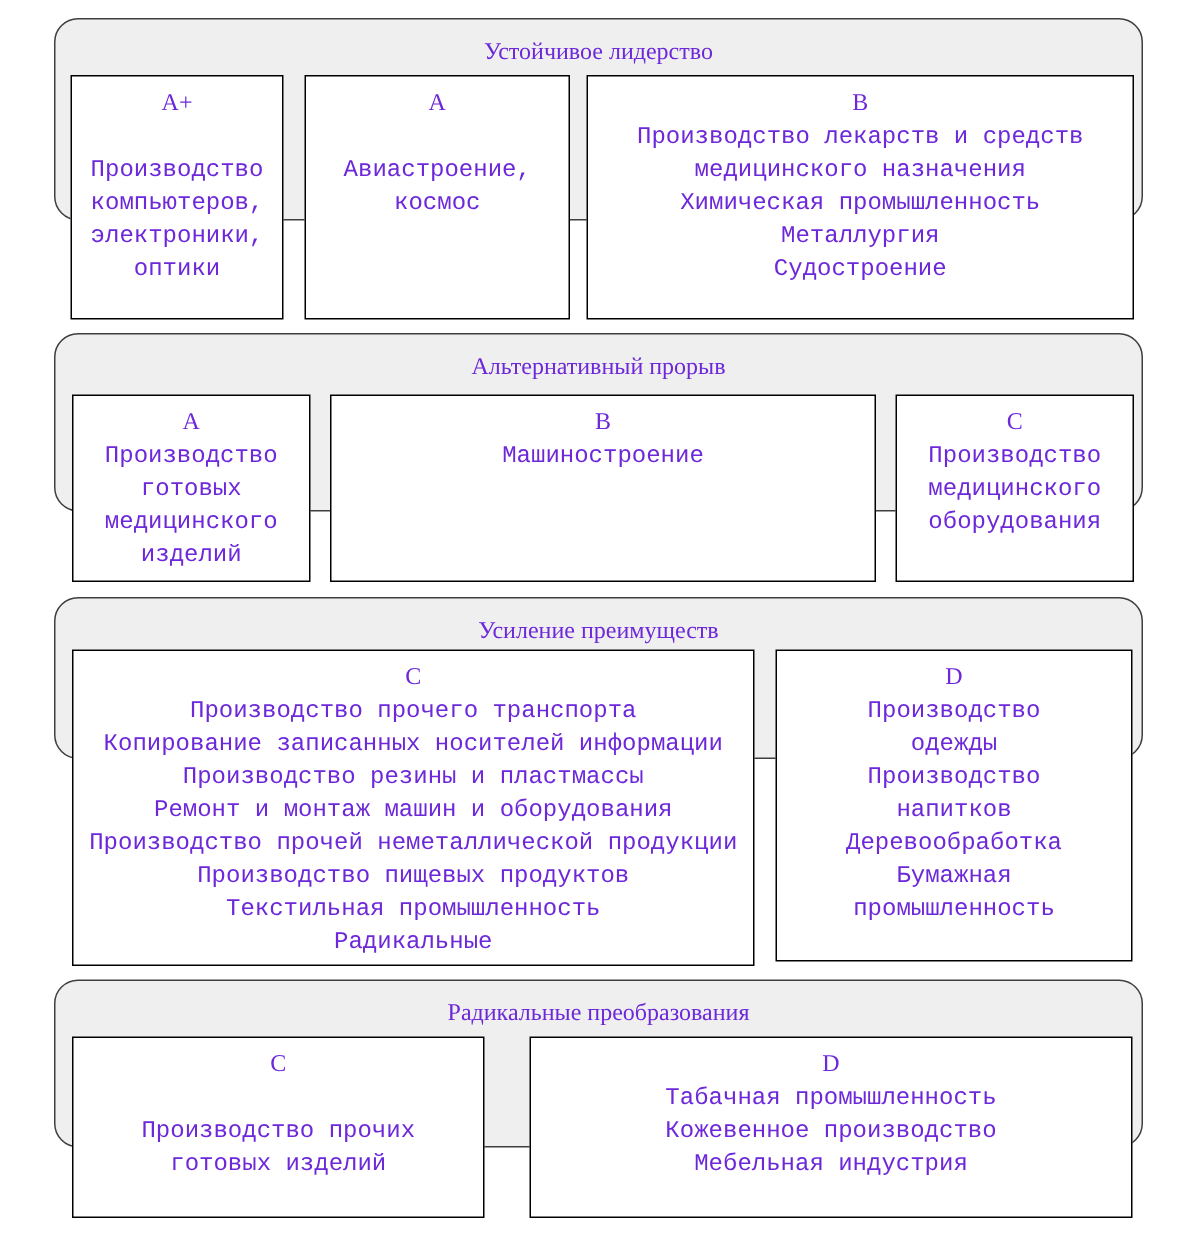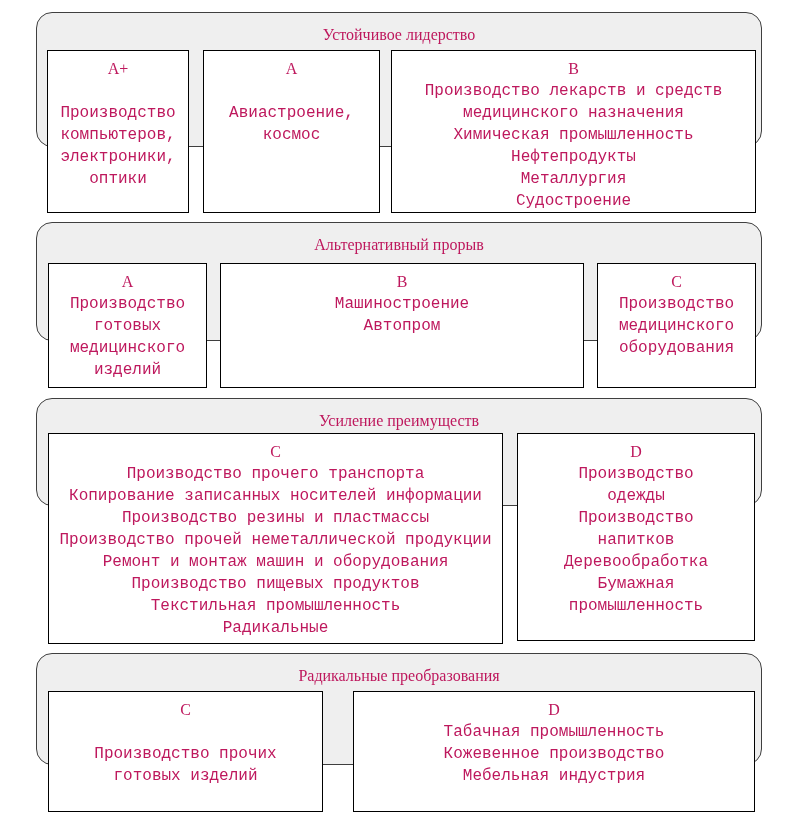--- a/index.html
+++ b/index.html
@@ -3,21 +3,21 @@
 <meta charset="utf-8">
 <style>
   html, body { margin: 0; padding: 0; background: #ffffff; }
   * { box-sizing: border-box; }
   .canvas {
     position: relative;
     width: 788px;
     height: 825px;
     background: #ffffff;
     font-family: "Liberation Serif", "DejaVu Serif", serif;
-    color: #be185d;
+    color: #6d28d9;
     overflow: hidden;
   }
   .group {
     position: absolute;
     background: #efefef;
     border: 1px solid #3f3f3f;
     border-radius: 16px;
   }
   .group-title {
     display: block;
@@ -72,52 +72,50 @@
     <span class="line">Производство компьютеров, электроники, оптики</span>
   </div>
   <div class="box spaced b1b">
     <span class="grade">A</span>
     <span class="line">Авиастроение, космос</span>
   </div>
   <div class="box b1c">
     <span class="grade">B</span>
     <span class="line">Производство лекарств и средств медицинского назначения</span>
     <span class="line">Химическая промышленность</span>
-    <span class="line">Нефтепродукты</span>
     <span class="line">Металлургия</span>
     <span class="line">Судостроение</span>
   </div>
 
   <div class="group g2">
     <span class="group-title">Альтернативный прорыв</span>
   </div>
   <div class="box b2a">
     <span class="grade">A</span>
     <span class="line">Производство готовых медицинского изделий</span>
   </div>
   <div class="box b2b">
     <span class="grade">B</span>
     <span class="line">Машиностроение</span>
-    <span class="line">Автопром</span>
   </div>
   <div class="box b2c">
     <span class="grade">C</span>
     <span class="line">Производство медицинского оборудования</span>
   </div>
 
   <div class="group g3">
     <span class="group-title">Усиление преимуществ</span>
   </div>
   <div class="box b3a">
     <span class="grade">C</span>
     <span class="line">Производство прочего транспорта</span>
     <span class="line">Копирование записанных носителей информации</span>
     <span class="line">Производство резины и пластмассы</span>
+    <span class="line">Ремонт и монтаж машин и оборудования</span>
     <span class="line">Производство прочей неметаллической продукции</span>
-    <span class="line">Ремонт и монтаж машин и оборудования</span>
     <span class="line">Производство пищевых продуктов</span>
     <span class="line">Текстильная промышленность</span>
     <span class="line">Радикальные</span>
   </div>
   <div class="box b3b">
     <span class="grade">D</span>
     <span class="line">Производство одежды</span>
     <span class="line">Производство напитков</span>
     <span class="line">Деревообработка</span>
     <span class="line">Бумажная промышленность</span>

